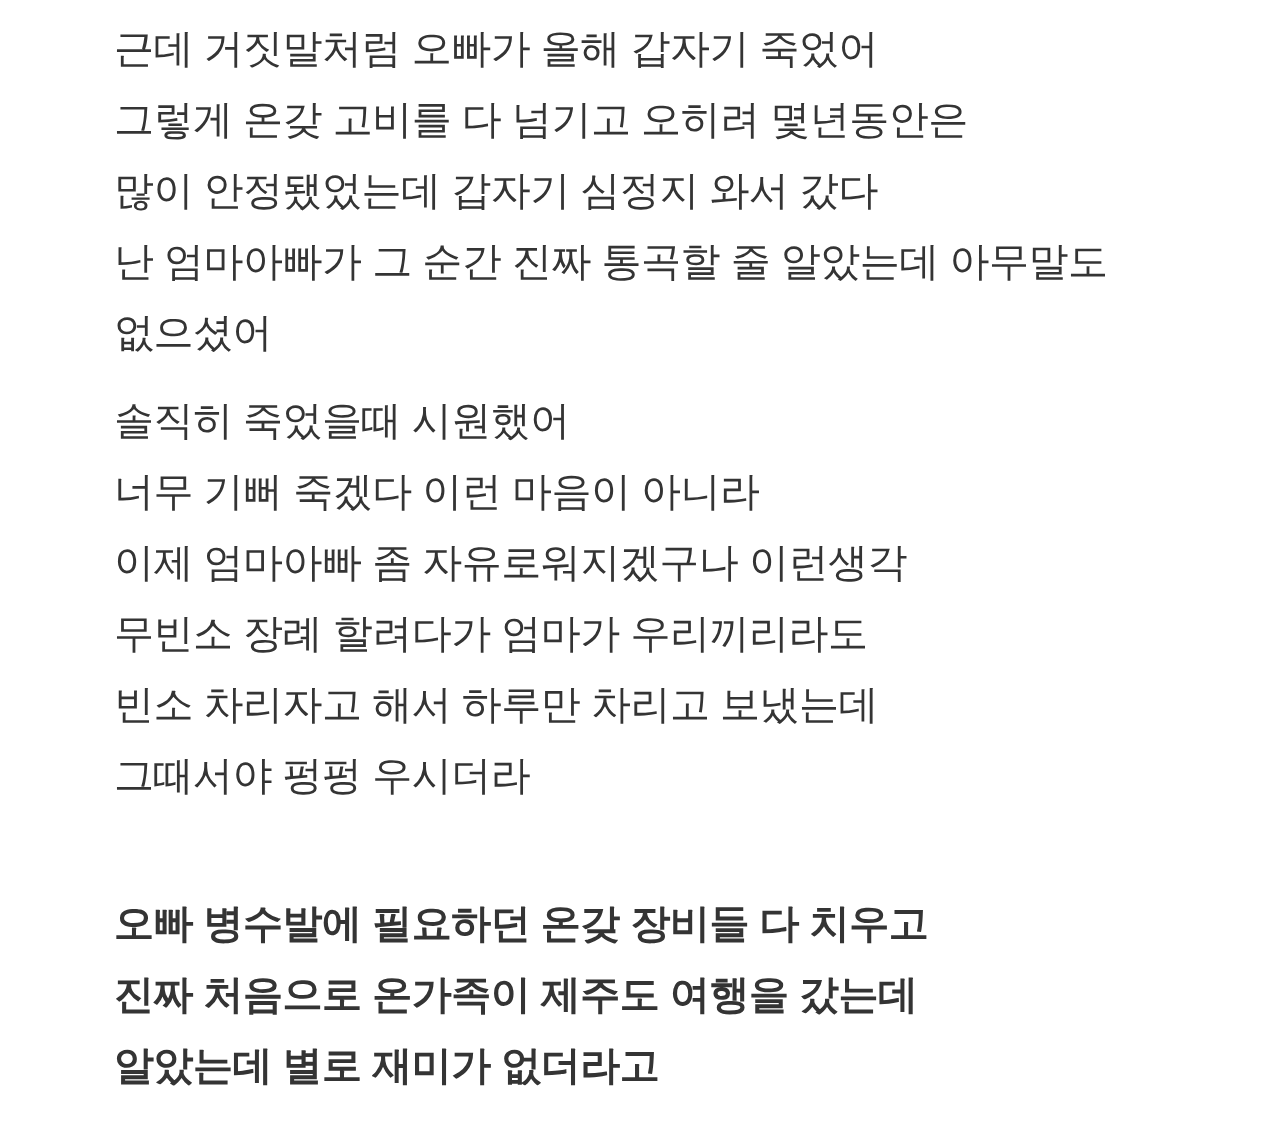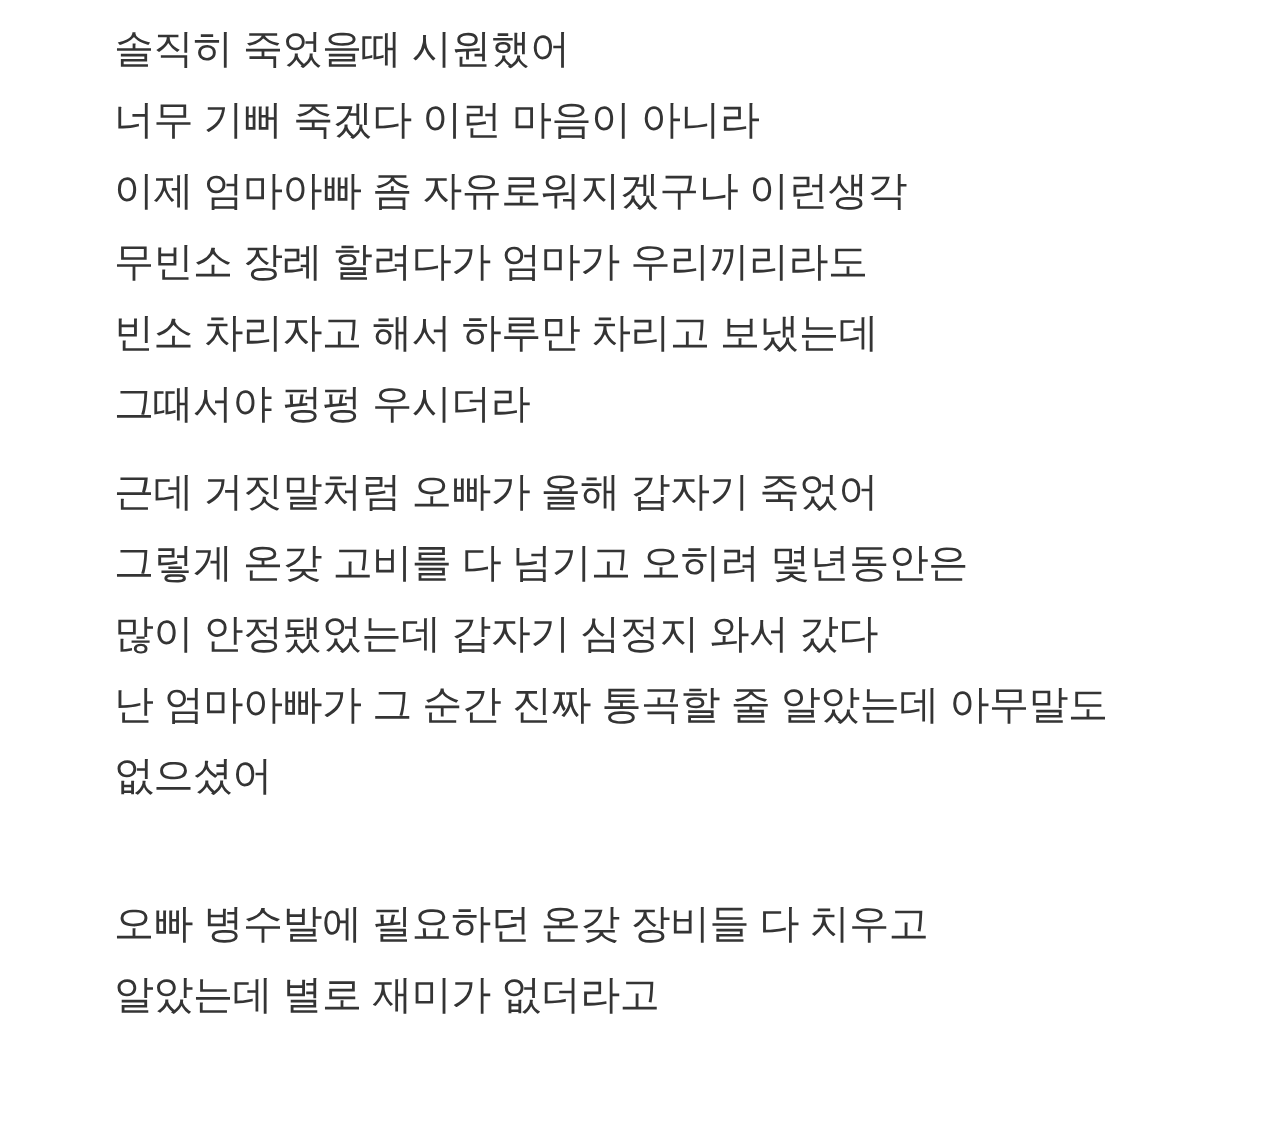--- a/index.html
+++ b/index.html
@@ -23,43 +23,45 @@
     font-weight: 400;
   }
   .paragraph {
     margin: 0;
   }
   .paragraph + .paragraph {
     margin-top: 17px;
   }
   .paragraph:nth-child(3) {
     margin-top: 77px;
+    font-weight: bold;
   }
   .line {
     white-space: nowrap;
   }
 </style>
 </head>
 <body>
 
 <main class="post">
   <div id="paragraphs">
       <div class="paragraph">
+        <div class="line">근데 거짓말처럼 오빠가 올해 갑자기 죽었어</div>
+        <div class="line">그렇게 온갖 고비를 다 넘기고 오히려 몇년동안은</div>
+        <div class="line">많이 안정됐었는데 갑자기 심정지 와서 갔다</div>
+        <div class="line">난 엄마아빠가 그 순간 진짜 통곡할 줄 알았는데 아무말도</div>
+        <div class="line">없으셨어</div>
+      </div>
+      <div class="paragraph">
         <div class="line">솔직히 죽었을때 시원했어</div>
         <div class="line">너무 기뻐 죽겠다 이런 마음이 아니라</div>
         <div class="line">이제 엄마아빠 좀 자유로워지겠구나 이런생각</div>
         <div class="line">무빈소 장례 할려다가 엄마가 우리끼리라도</div>
         <div class="line">빈소 차리자고 해서 하루만 차리고 보냈는데</div>
         <div class="line">그때서야 펑펑 우시더라</div>
       </div>
       <div class="paragraph">
-        <div class="line">근데 거짓말처럼 오빠가 올해 갑자기 죽었어</div>
-        <div class="line">그렇게 온갖 고비를 다 넘기고 오히려 몇년동안은</div>
-        <div class="line">많이 안정됐었는데 갑자기 심정지 와서 갔다</div>
-        <div class="line">난 엄마아빠가 그 순간 진짜 통곡할 줄 알았는데 아무말도</div>
-        <div class="line">없으셨어</div>
-      </div>
-      <div class="paragraph">
         <div class="line">오빠 병수발에 필요하던 온갖 장비들 다 치우고</div>
+        <div class="line">진짜 처음으로 온가족이 제주도 여행을 갔는데</div>
         <div class="line">알았는데 별로 재미가 없더라고</div>
       </div>
     </div>
 </main>
 
 </body></html>

